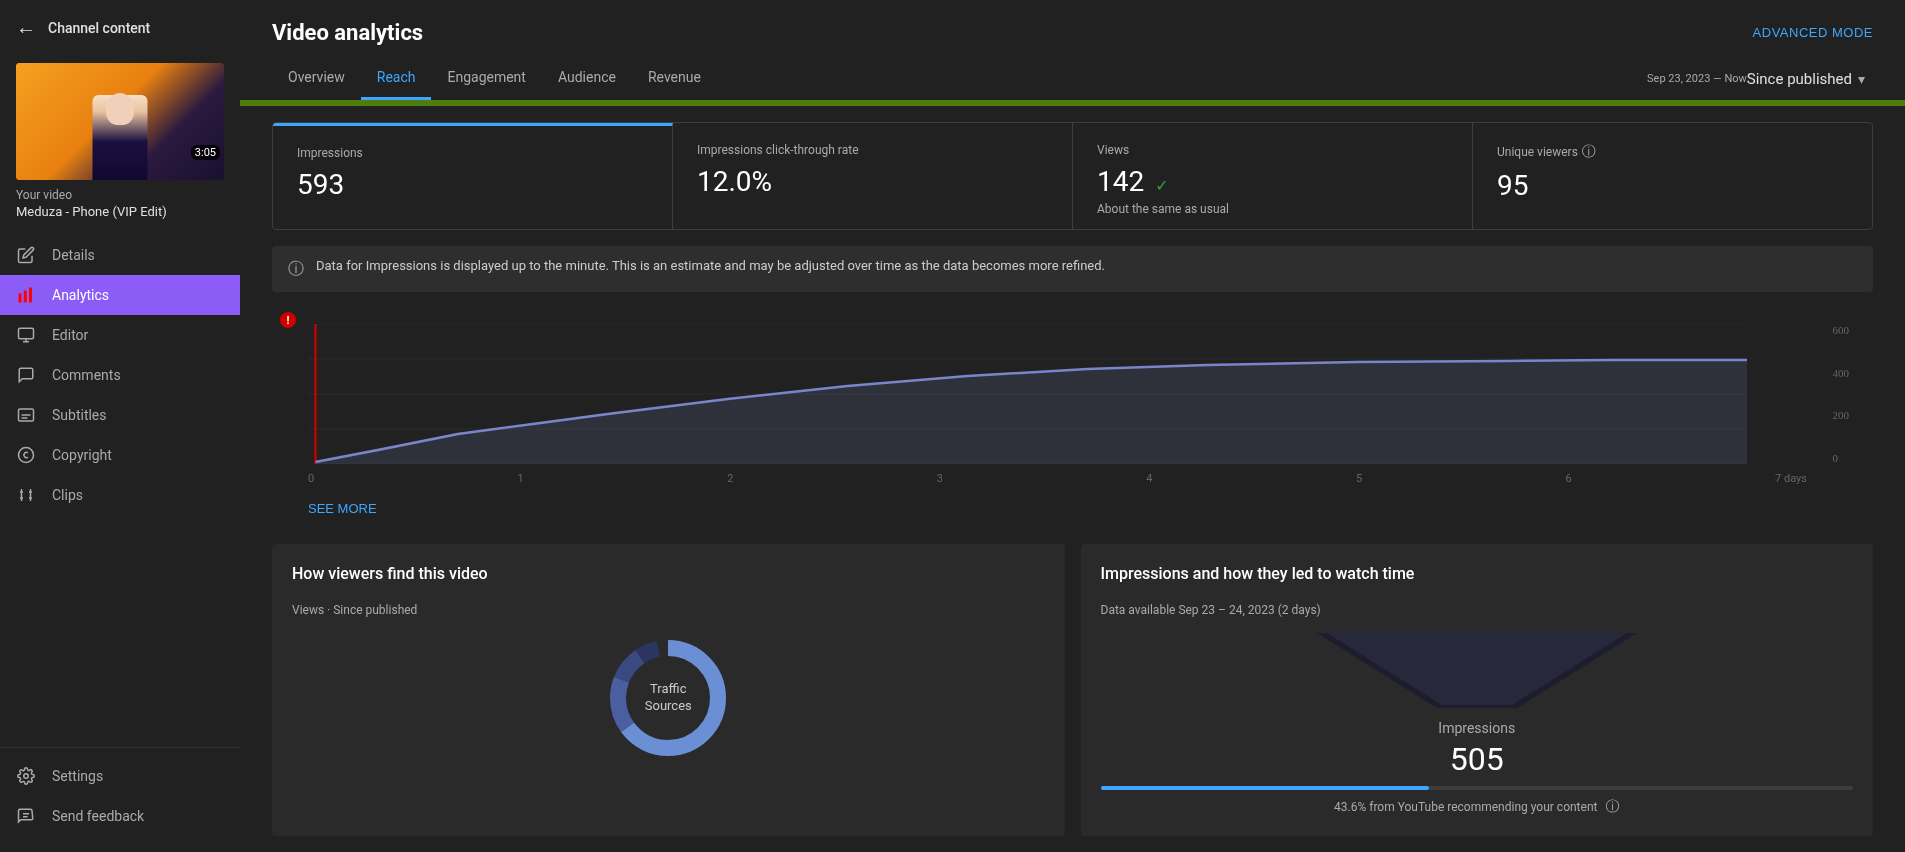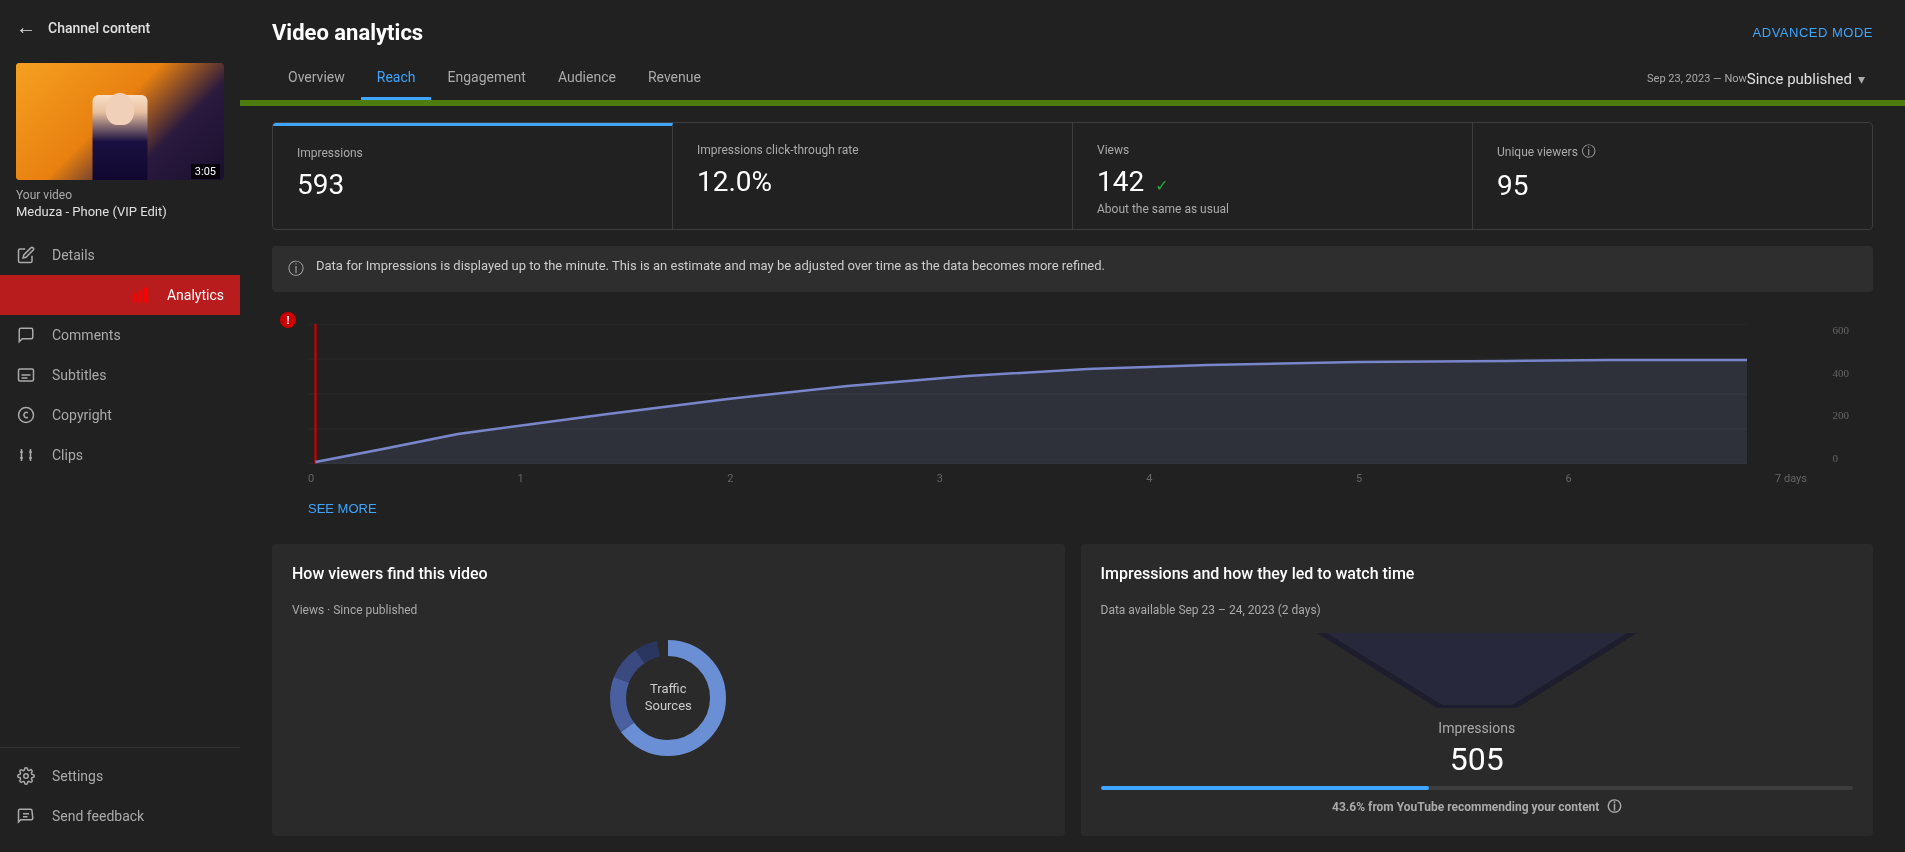--- a/index.html
+++ b/index.html
@@ -51,27 +51,27 @@
       background: linear-gradient(135deg, #f5a623 0%, #e8860a 40%, #1a1a2e 70%, #16213e 100%);
       border-radius: 4px;
       position: relative;
       overflow: hidden;
       display: flex;
       align-items: center;
       justify-content: center;
     }
     .video-duration {
       position: absolute;
-      bottom: 1px;
+      bottom: 20px;
       right: 4px;
       background: rgba(0,0,0,0.8);
       color: #fff;
       font-size: 11px;
       padding: 1px 4px;
-      border-radius: 0;
+      border-radius: 6px;
     }
     .video-info {
       padding: 8px 16px 16px;
     }
     .video-label {
       font-size: 12px;
       color: #aaa;
       margin-bottom: 2px;
     }
     .video-name {
@@ -84,23 +84,22 @@
     .nav-item {
       display: flex;
       align-items: center;
       gap: 16px;
       padding: 10px 16px;
       cursor: pointer;
       color: #aaa;
       transition: background 0.15s;
     }
     .nav-item.active {
-      background: #b91c1c;
+      background: #8b5cf6;
       color: #fff;
-      justify-content: flex-end;
     }
     .nav-item.active .nav-icon { color: #ff0000; }
     .nav-icon {
       width: 20px;
       height: 20px;
       display: flex;
       align-items: center;
       justify-content: center;
       font-size: 16px;
       color: #aaa;
@@ -364,21 +363,20 @@
       background: #3ea6ff;
       border-radius: 2px;
       width: 43.6%;
     }
     .impressions-sub {
       font-size: 12px;
       color: #aaa;
       display: flex;
       align-items: center;
       gap: 8px;
-      font-weight: bold;
     }
   </style>
 </head>
 <body>
 
 <div id="sidebar">
   <div class="sidebar-header">
     <button class="sidebar-back-btn">←</button>
     <span class="sidebar-title">Channel content</span>
   </div>
@@ -410,20 +408,30 @@
     </div>
     <div class="nav-item active">
       <span class="nav-icon">
         <svg width="18" height="18" viewBox="0 0 24 24" fill="#ff0000">
           <rect x="2" y="10" width="4" height="12"></rect>
             <rect x="9" y="6" width="4" height="16"></rect>
             <rect x="16" y="2" width="4" height="20"></rect>
         </svg>
       </span>
       <span class="nav-label">Analytics</span>
+    </div>
+    <div class="nav-item">
+      <span class="nav-icon">
+        <svg width="18" height="18" viewBox="0 0 24 24" fill="none" stroke="#aaa" stroke-width="2">
+          <rect x="2" y="3" width="20" height="14" rx="2"></rect>
+            <line x1="8" y1="21" x2="16" y2="21"></line>
+            <line x1="12" y1="17" x2="12" y2="21"></line>
+        </svg>
+      </span>
+      <span class="nav-label">Editor</span>
     </div>
     <div class="nav-item">
       <span class="nav-icon">
         <svg width="18" height="18" viewBox="0 0 24 24" fill="none" stroke="#aaa" stroke-width="2">
           <path d="M21 15a2 2 0 01-2 2H7l-4 4V5a2 2 0 012-2h14a2 2 0 012 2z"></path>
         </svg>
       </span>
       <span class="nav-label">Comments</span>
     </div>
     <div class="nav-item">

